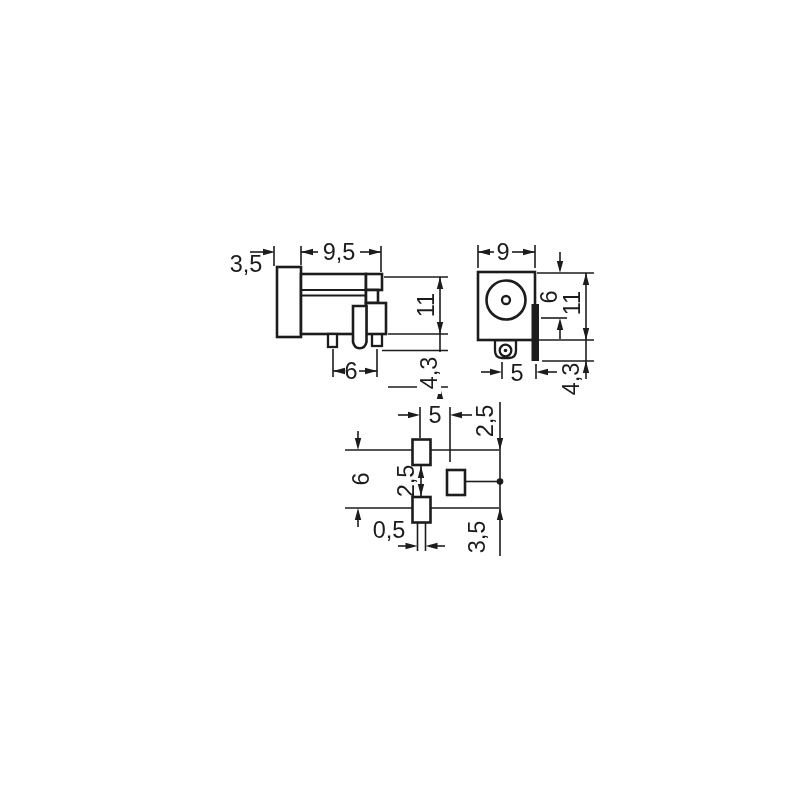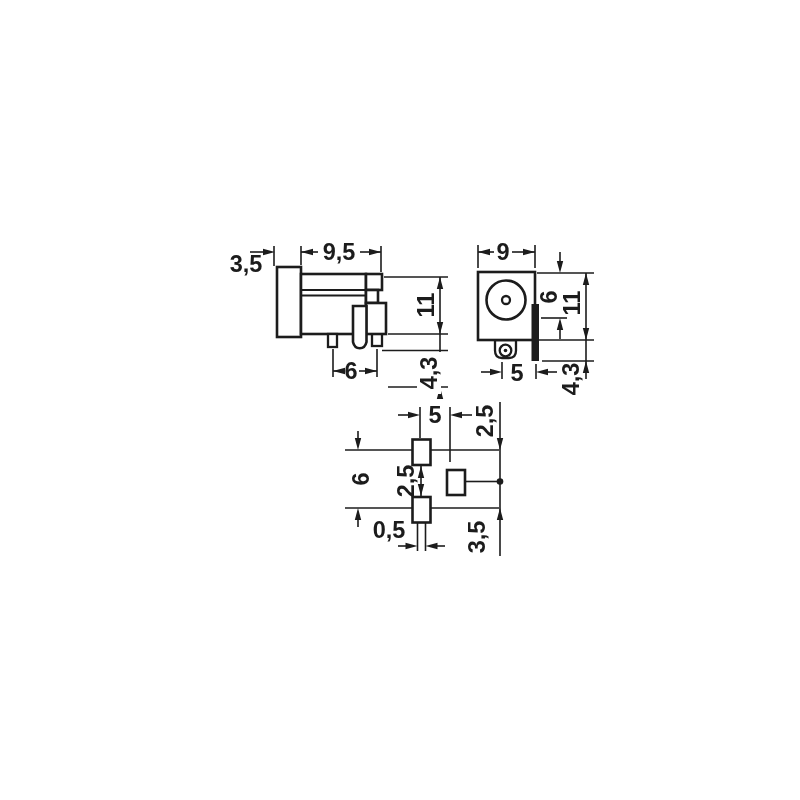--- a/index.html
+++ b/index.html
@@ -1,16 +1,16 @@
 <!DOCTYPE html>
 <html><head>
 <meta charset="utf-8">
 <style>
   html,body{margin:0;padding:0;background:#ffffff;}
-  .page{position:relative;width:800px;height:800px;background:#ffffff;overflow:hidden;font-weight:bold;}
+  .page{position:relative;width:800px;height:800px;background:#ffffff;overflow:hidden;}
   svg text{font-family:"Liberation Sans",sans-serif;font-size:23.5px;fill:#1c1c1c;}
   .ol{fill:#ffffff;stroke:#1c1c1c;stroke-width:2.6;}
   .ol2{fill:#ffffff;stroke:#1c1c1c;stroke-width:2.3;}
   .inln{stroke:#1c1c1c;stroke-width:2.2;fill:none;}
   .dim{stroke:#1c1c1c;stroke-width:1.6;fill:none;}
   .ah{fill:#1c1c1c;stroke:none;}
   .solid{fill:#1c1c1c;stroke:none;}
   .mask{fill:#ffffff;stroke:none;}
 </style>
 </head>

